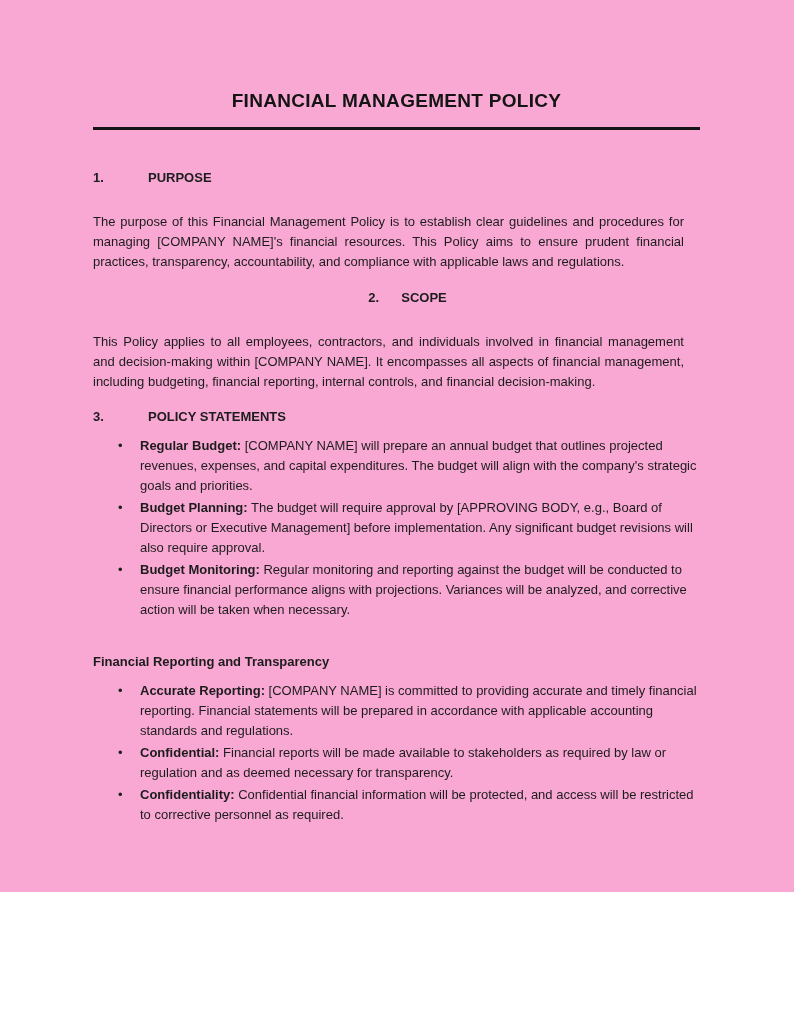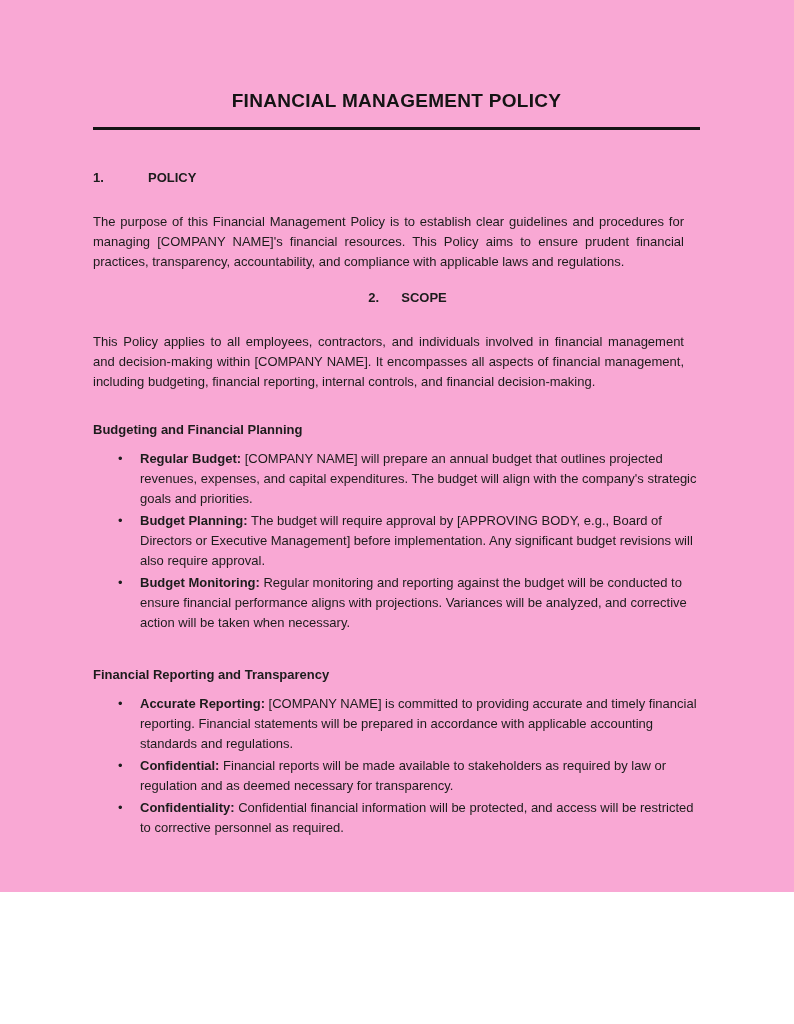--- a/index.html
+++ b/index.html
@@ -80,36 +80,38 @@
 </head>
 <body>
 
 <div class="page">
 
   <h1 class="doc-title">FINANCIAL MANAGEMENT POLICY</h1>
   <div class="title-rule"></div>
 
   <div>
     <div class="sec-head sh1">
-      <span class="sec-num">1.</span><span>POLICY</span>
+      <span class="sec-num">1.</span><span>PURPOSE</span>
     </div>
     <p class="body-para">The purpose of this Financial Management Policy is to establish clear guidelines and procedures for managing [COMPANY NAME]'s financial resources. This Policy aims to ensure prudent financial practices, transparency, accountability, and compliance with applicable laws and regulations.</p>
   </div>
 
   <div>
     <div class="sec-head sh2">
       <span class="sec-num">2.</span><span>SCOPE</span>
     </div>
     <p class="body-para">This Policy applies to all employees, contractors, and individuals involved in financial management and decision-making within [COMPANY NAME]. It encompasses all aspects of financial management, including budgeting, financial reporting, internal controls, and financial decision-making.</p>
   </div>
 
   <div>
+    <div class="sec-head sh3">
+      <span class="sec-num">3.</span><span>POLICY STATEMENTS</span>
+    </div>
 
     <div>
-      <div class="group-head gh1">Budgeting and Financial Planning</div>
       <ul class="bullets">
         <li class="bullet-item">
           <span class="bullet-marker">•</span><span class="bullet-label">Regular Budget:</span><span> [COMPANY NAME] will prepare an annual budget that outlines projected revenues, expenses, and capital expenditures. The budget will align with the company's strategic goals and priorities.</span>
         </li>
         <li class="bullet-item">
           <span class="bullet-marker">•</span><span class="bullet-label">Budget Planning:</span><span> The budget will require approval by [APPROVING BODY, e.g., Board of Directors or Executive Management] before implementation. Any significant budget revisions will also require approval.</span>
         </li>
         <li class="bullet-item">
           <span class="bullet-marker">•</span><span class="bullet-label">Budget Monitoring:</span><span> Regular monitoring and reporting against the budget will be conducted to ensure financial performance aligns with projections. Variances will be analyzed, and corrective action will be taken when necessary.</span>
         </li>

